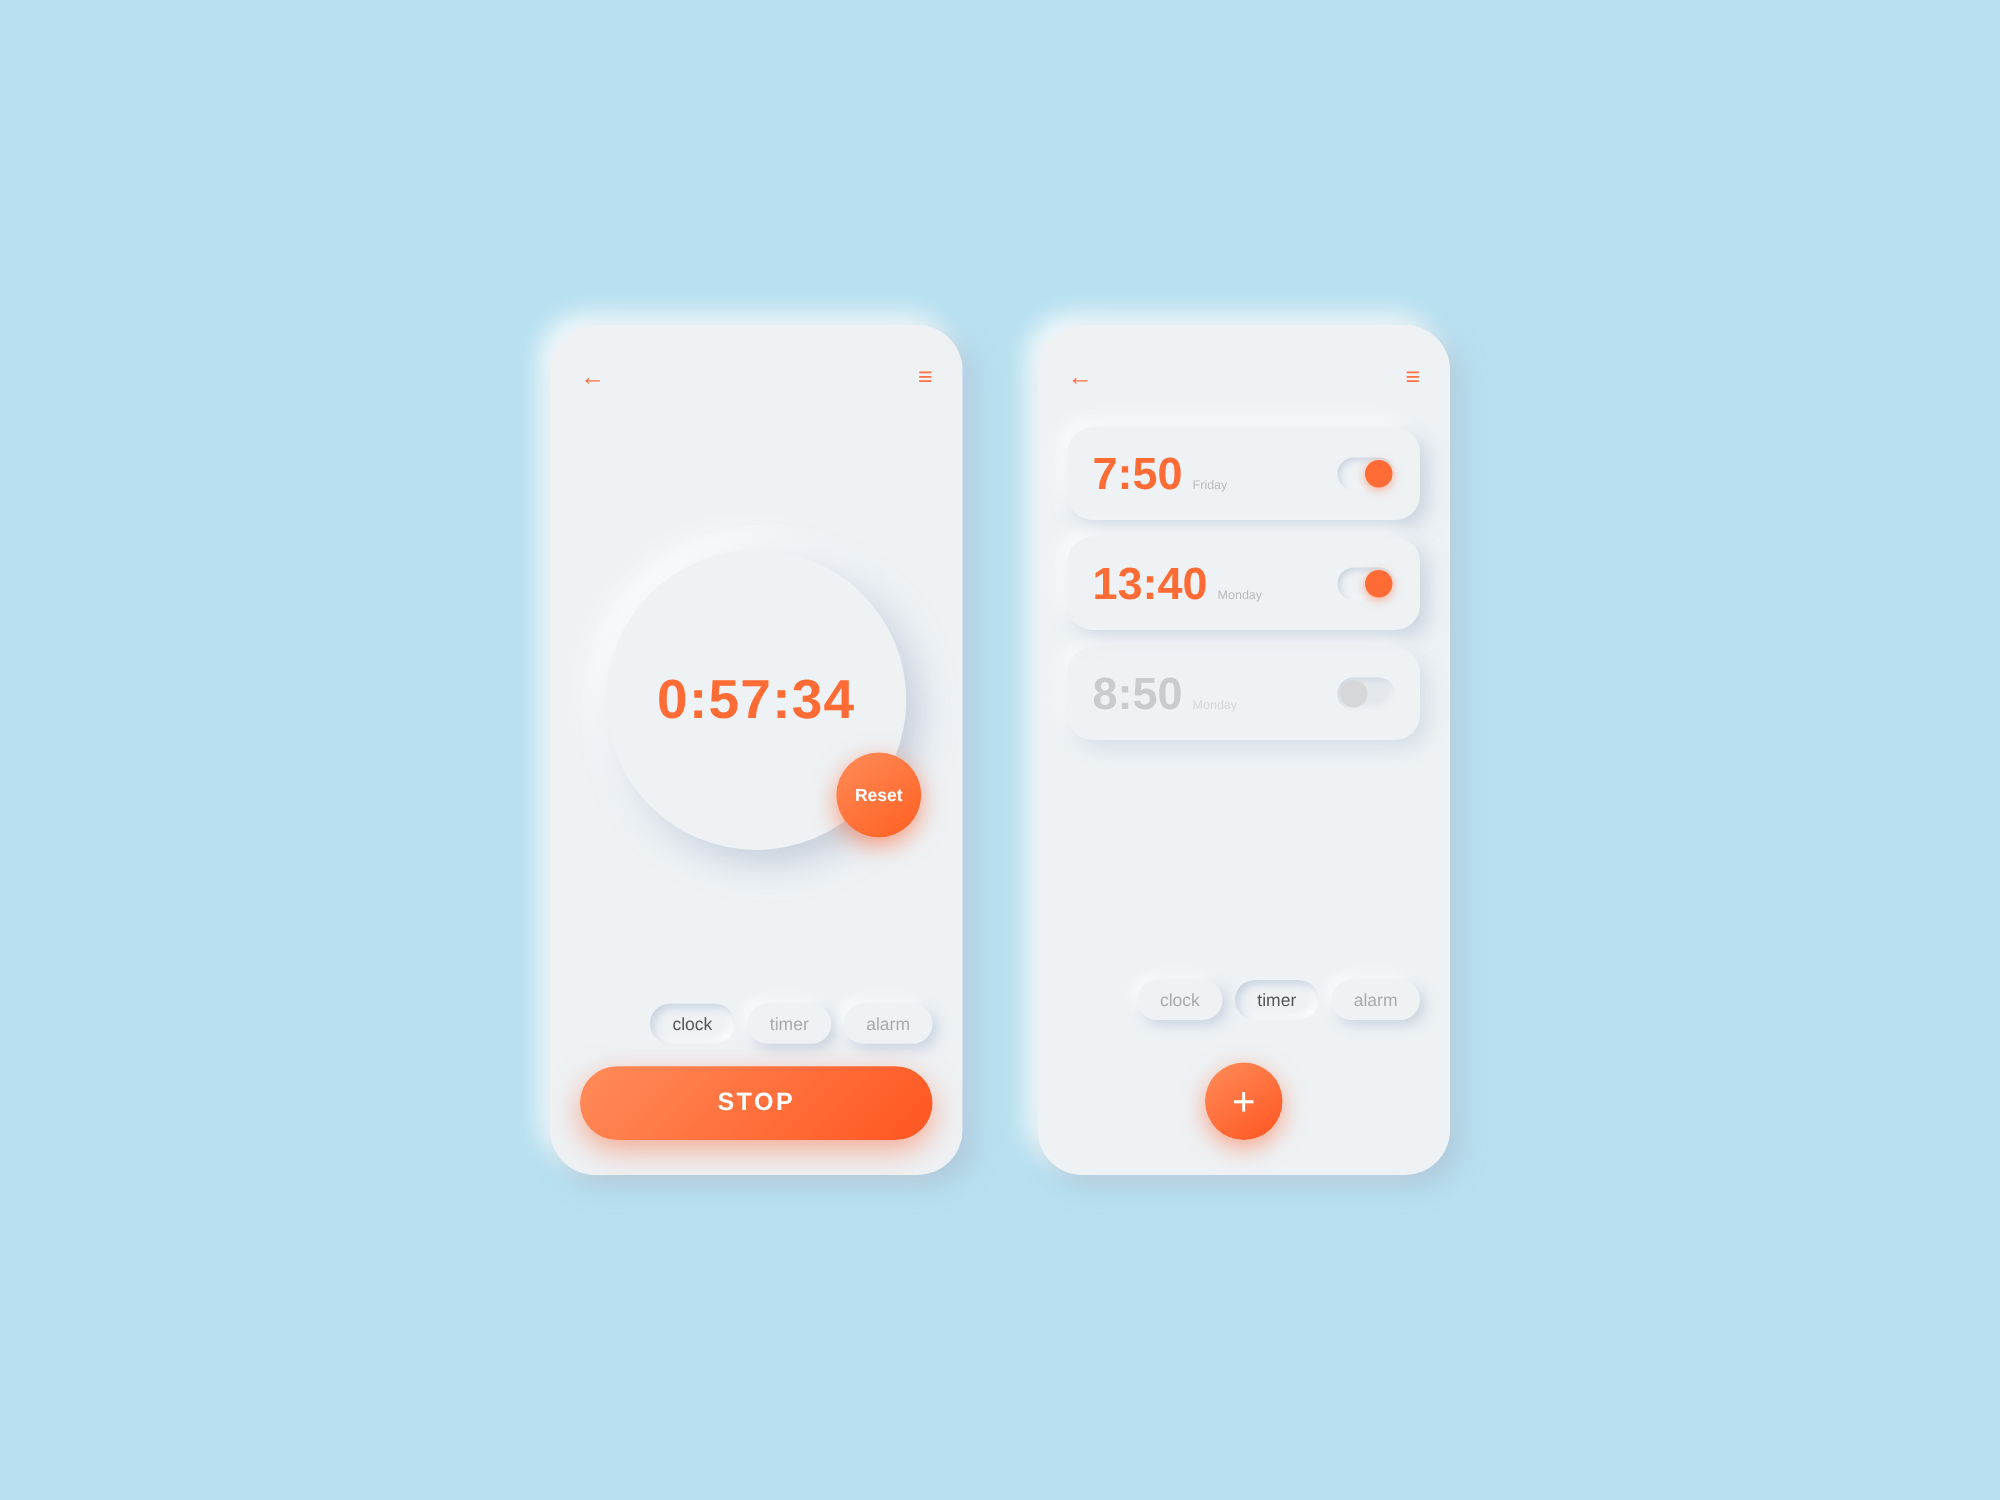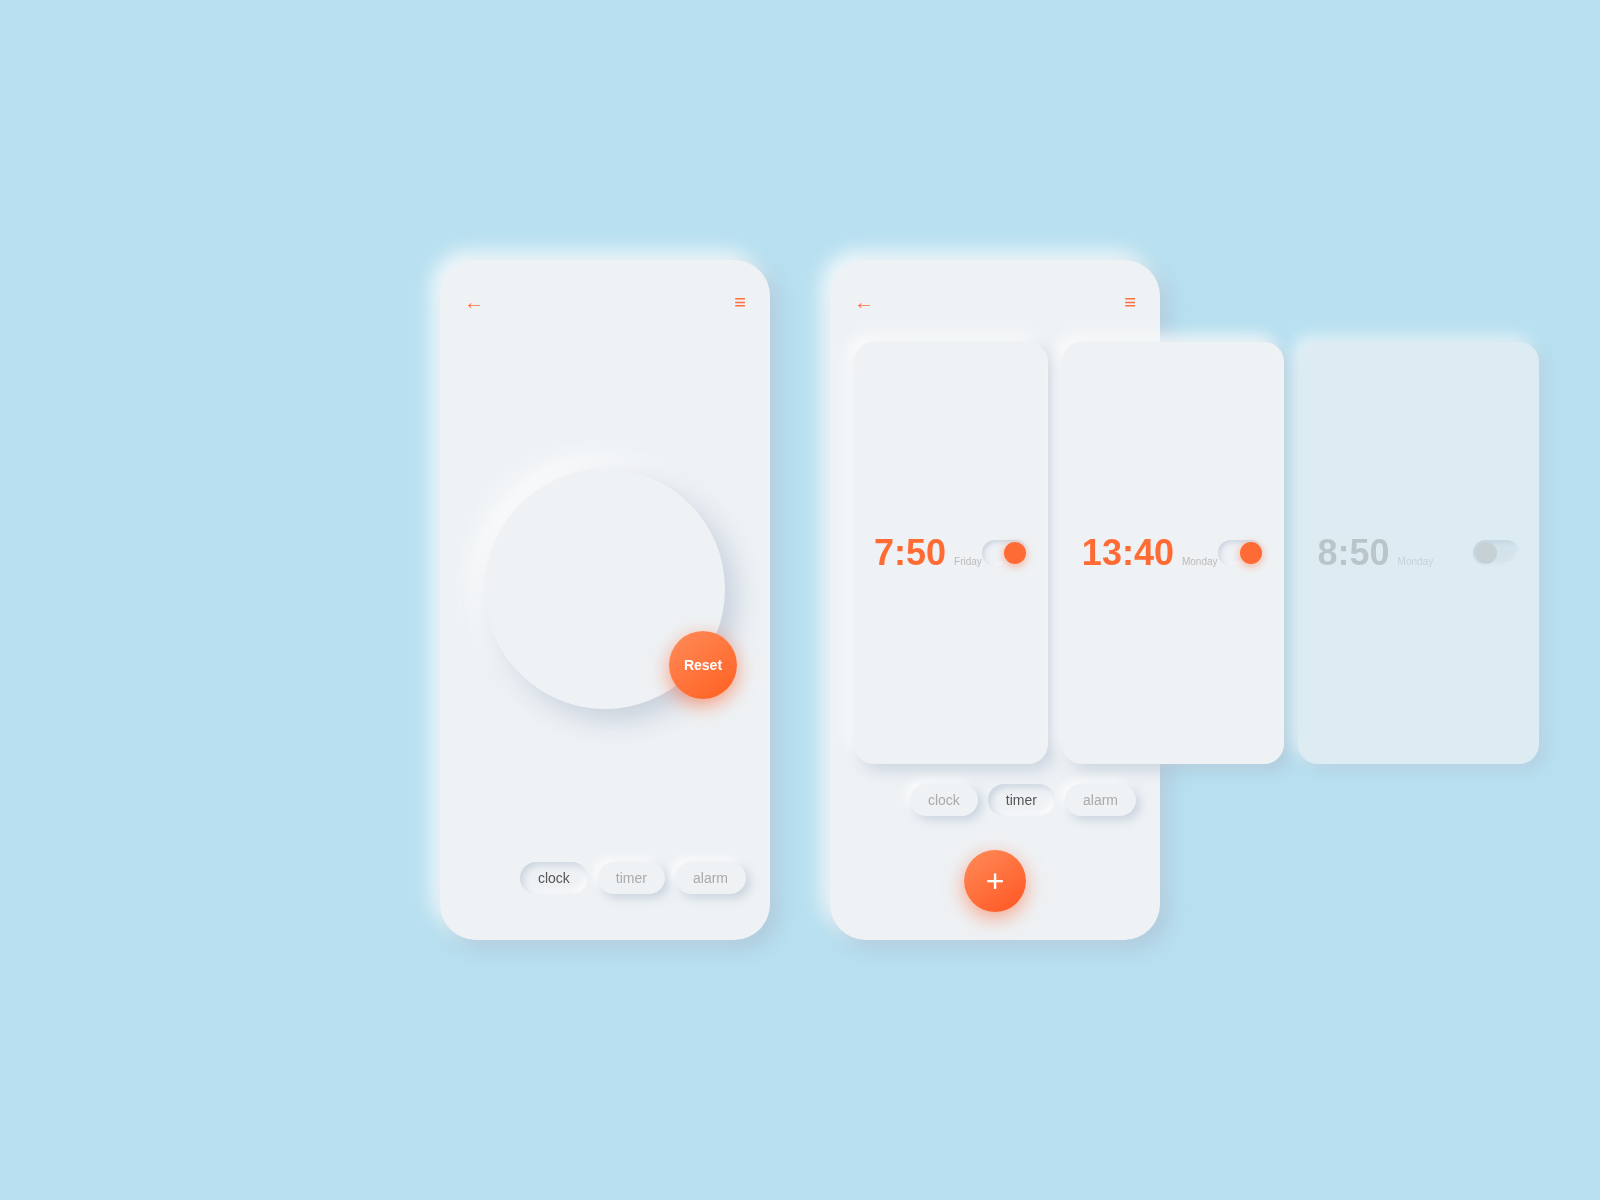--- a/index.html
+++ b/index.html
@@ -137,21 +137,21 @@
       font-size: 20px;
       font-weight: 800;
       letter-spacing: 2px;
       cursor: pointer;
       box-shadow: 0 8px 24px rgba(255,100,50,0.5);
     }
 
     
     .alarm-list {
       display: flex;
-      flex-direction: row;
+      flex-direction: column;
       gap: 14px;
       flex: 1;
       padding-top: 6px;
     }
 
     .alarm-item {
       background: #eef2f5;
       border-radius: 20px;
       padding: 16px 20px;
       display: flex;
@@ -251,30 +251,32 @@
 <body>
 
 <div class="phone-card">
   <div class="header">
     <button class="icon-btn">←</button>
     <button class="icon-btn">≡</button>
   </div>
 
   <div class="timer-circle-wrap">
     <div class="timer-circle">
+      <span class="timer-time">0:57:34</span>
       <button class="reset-btn">Reset</button>
     </div>
   </div>
 
   <div class="nav-tabs">
     <button class="tab-btn active">clock</button>
     <button class="tab-btn">timer</button>
     <button class="tab-btn">alarm</button>
   </div>
 
+  <button class="stop-btn">STOP</button>
 </div>
 
 <div class="phone-card">
   <div class="header">
     <button class="icon-btn">←</button>
     <button class="icon-btn">≡</button>
   </div>
 
   <div class="alarm-list">
 

